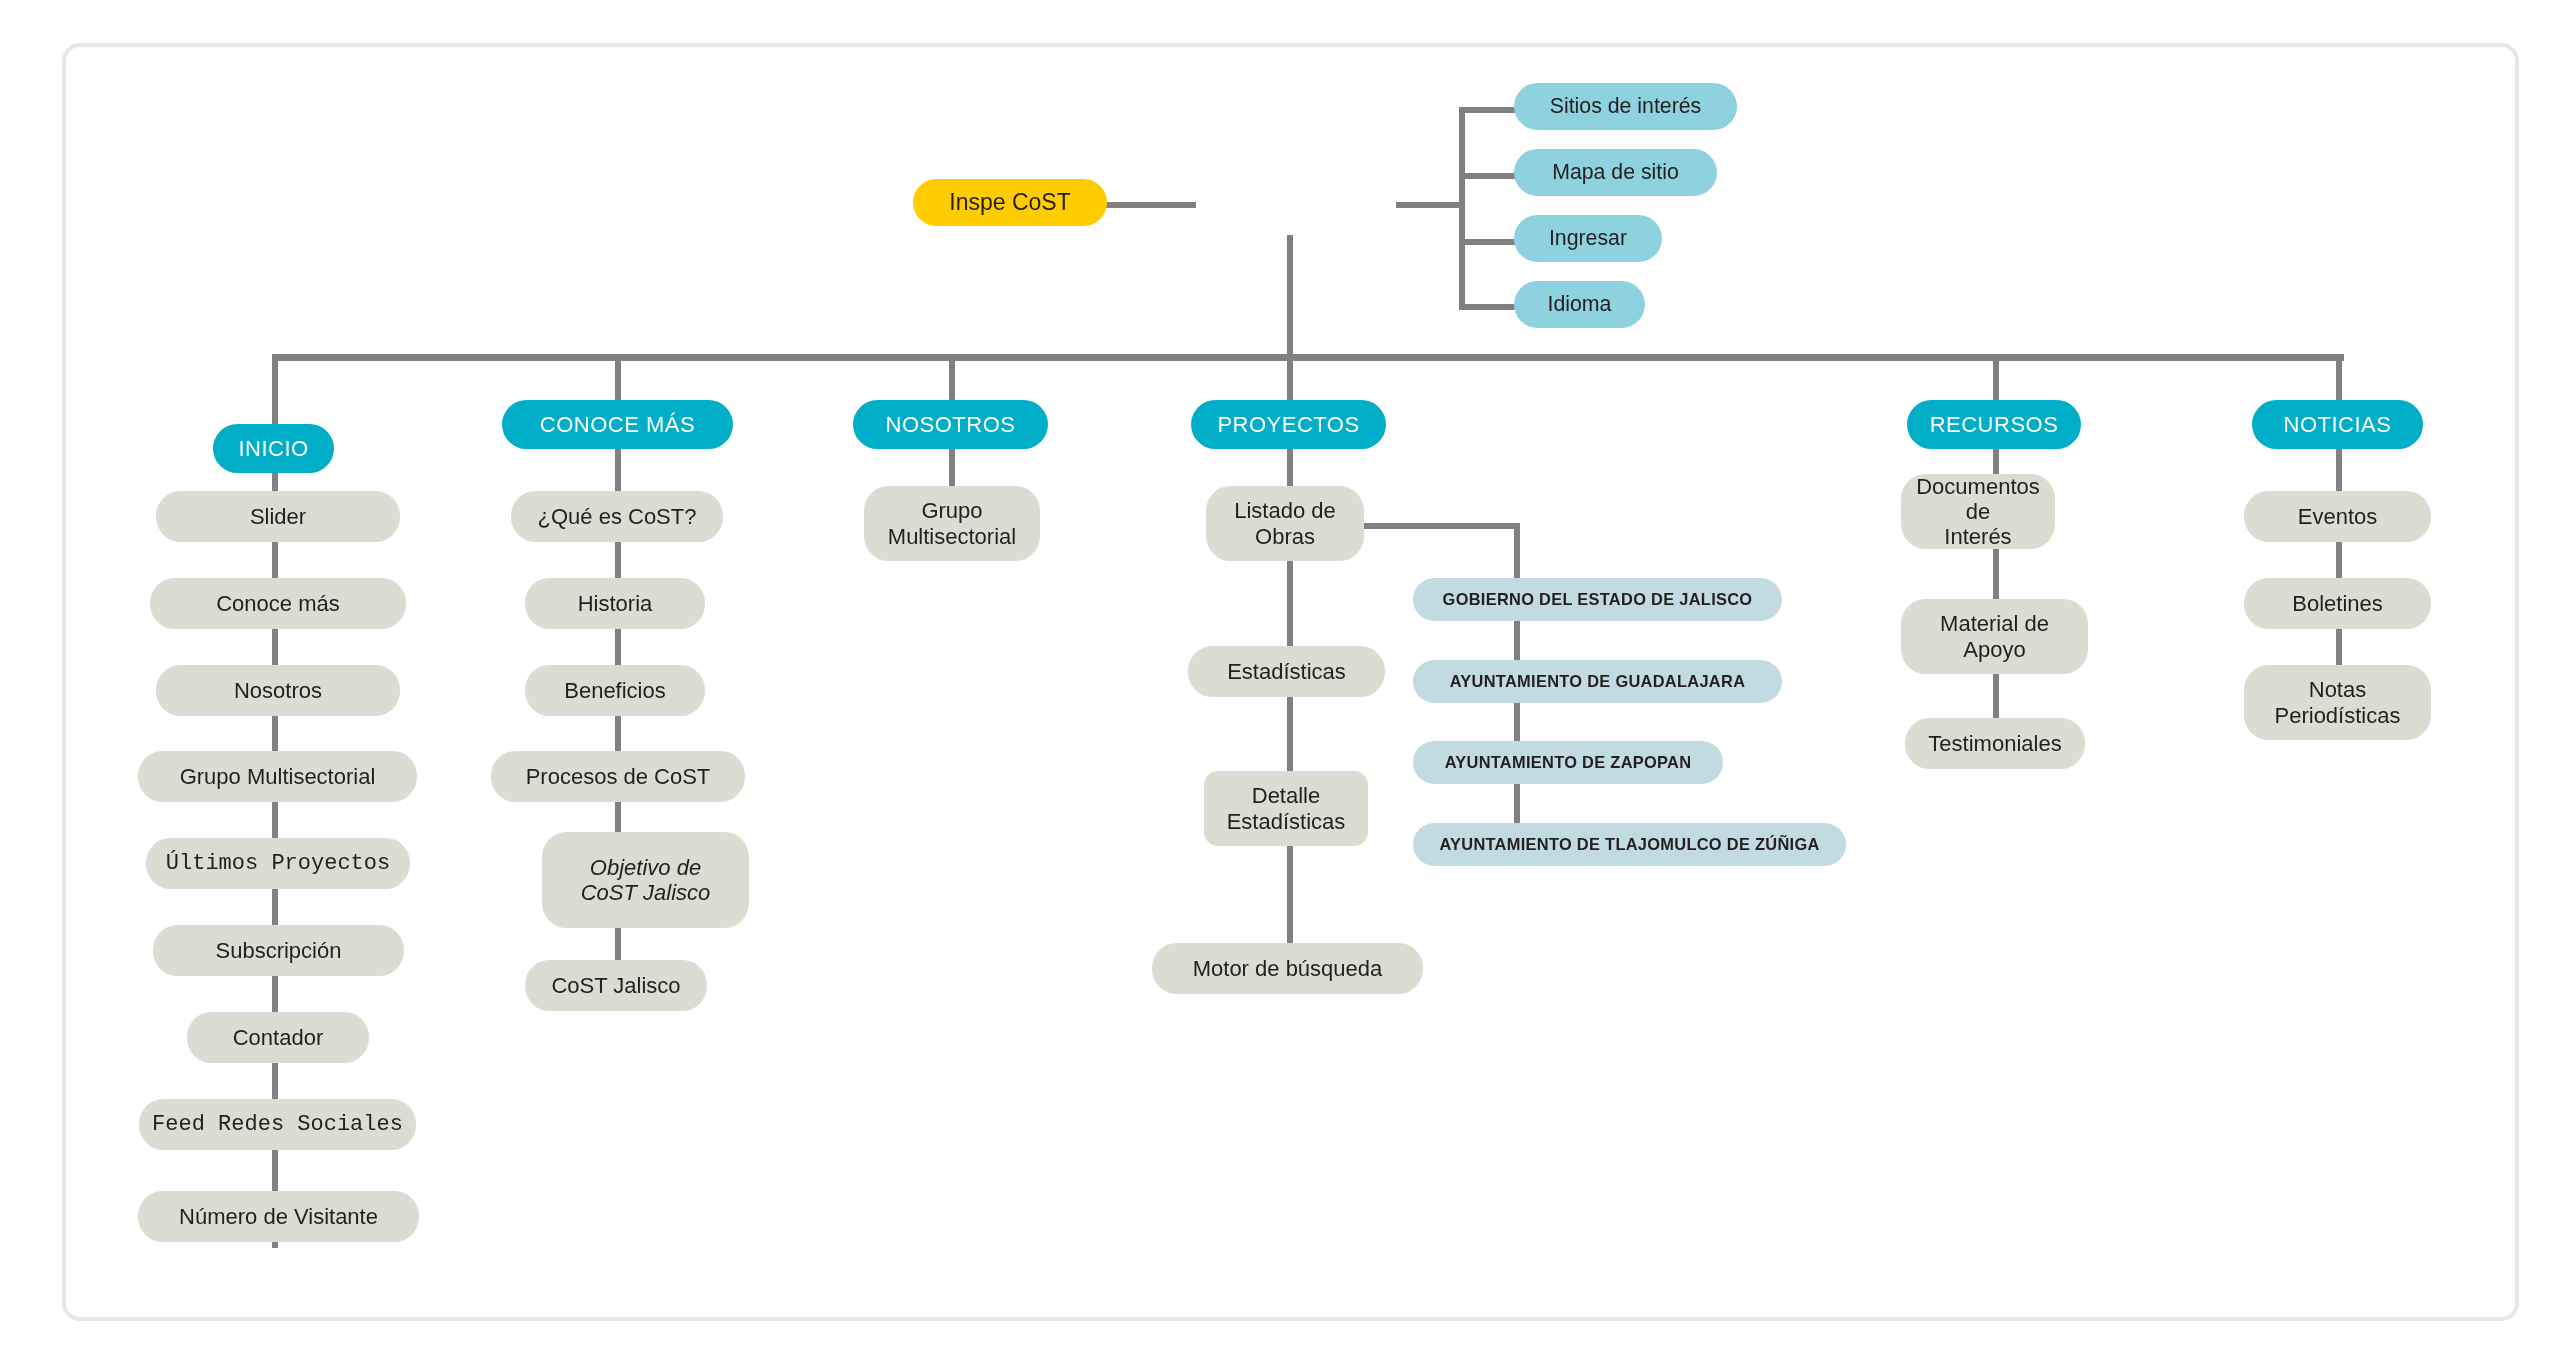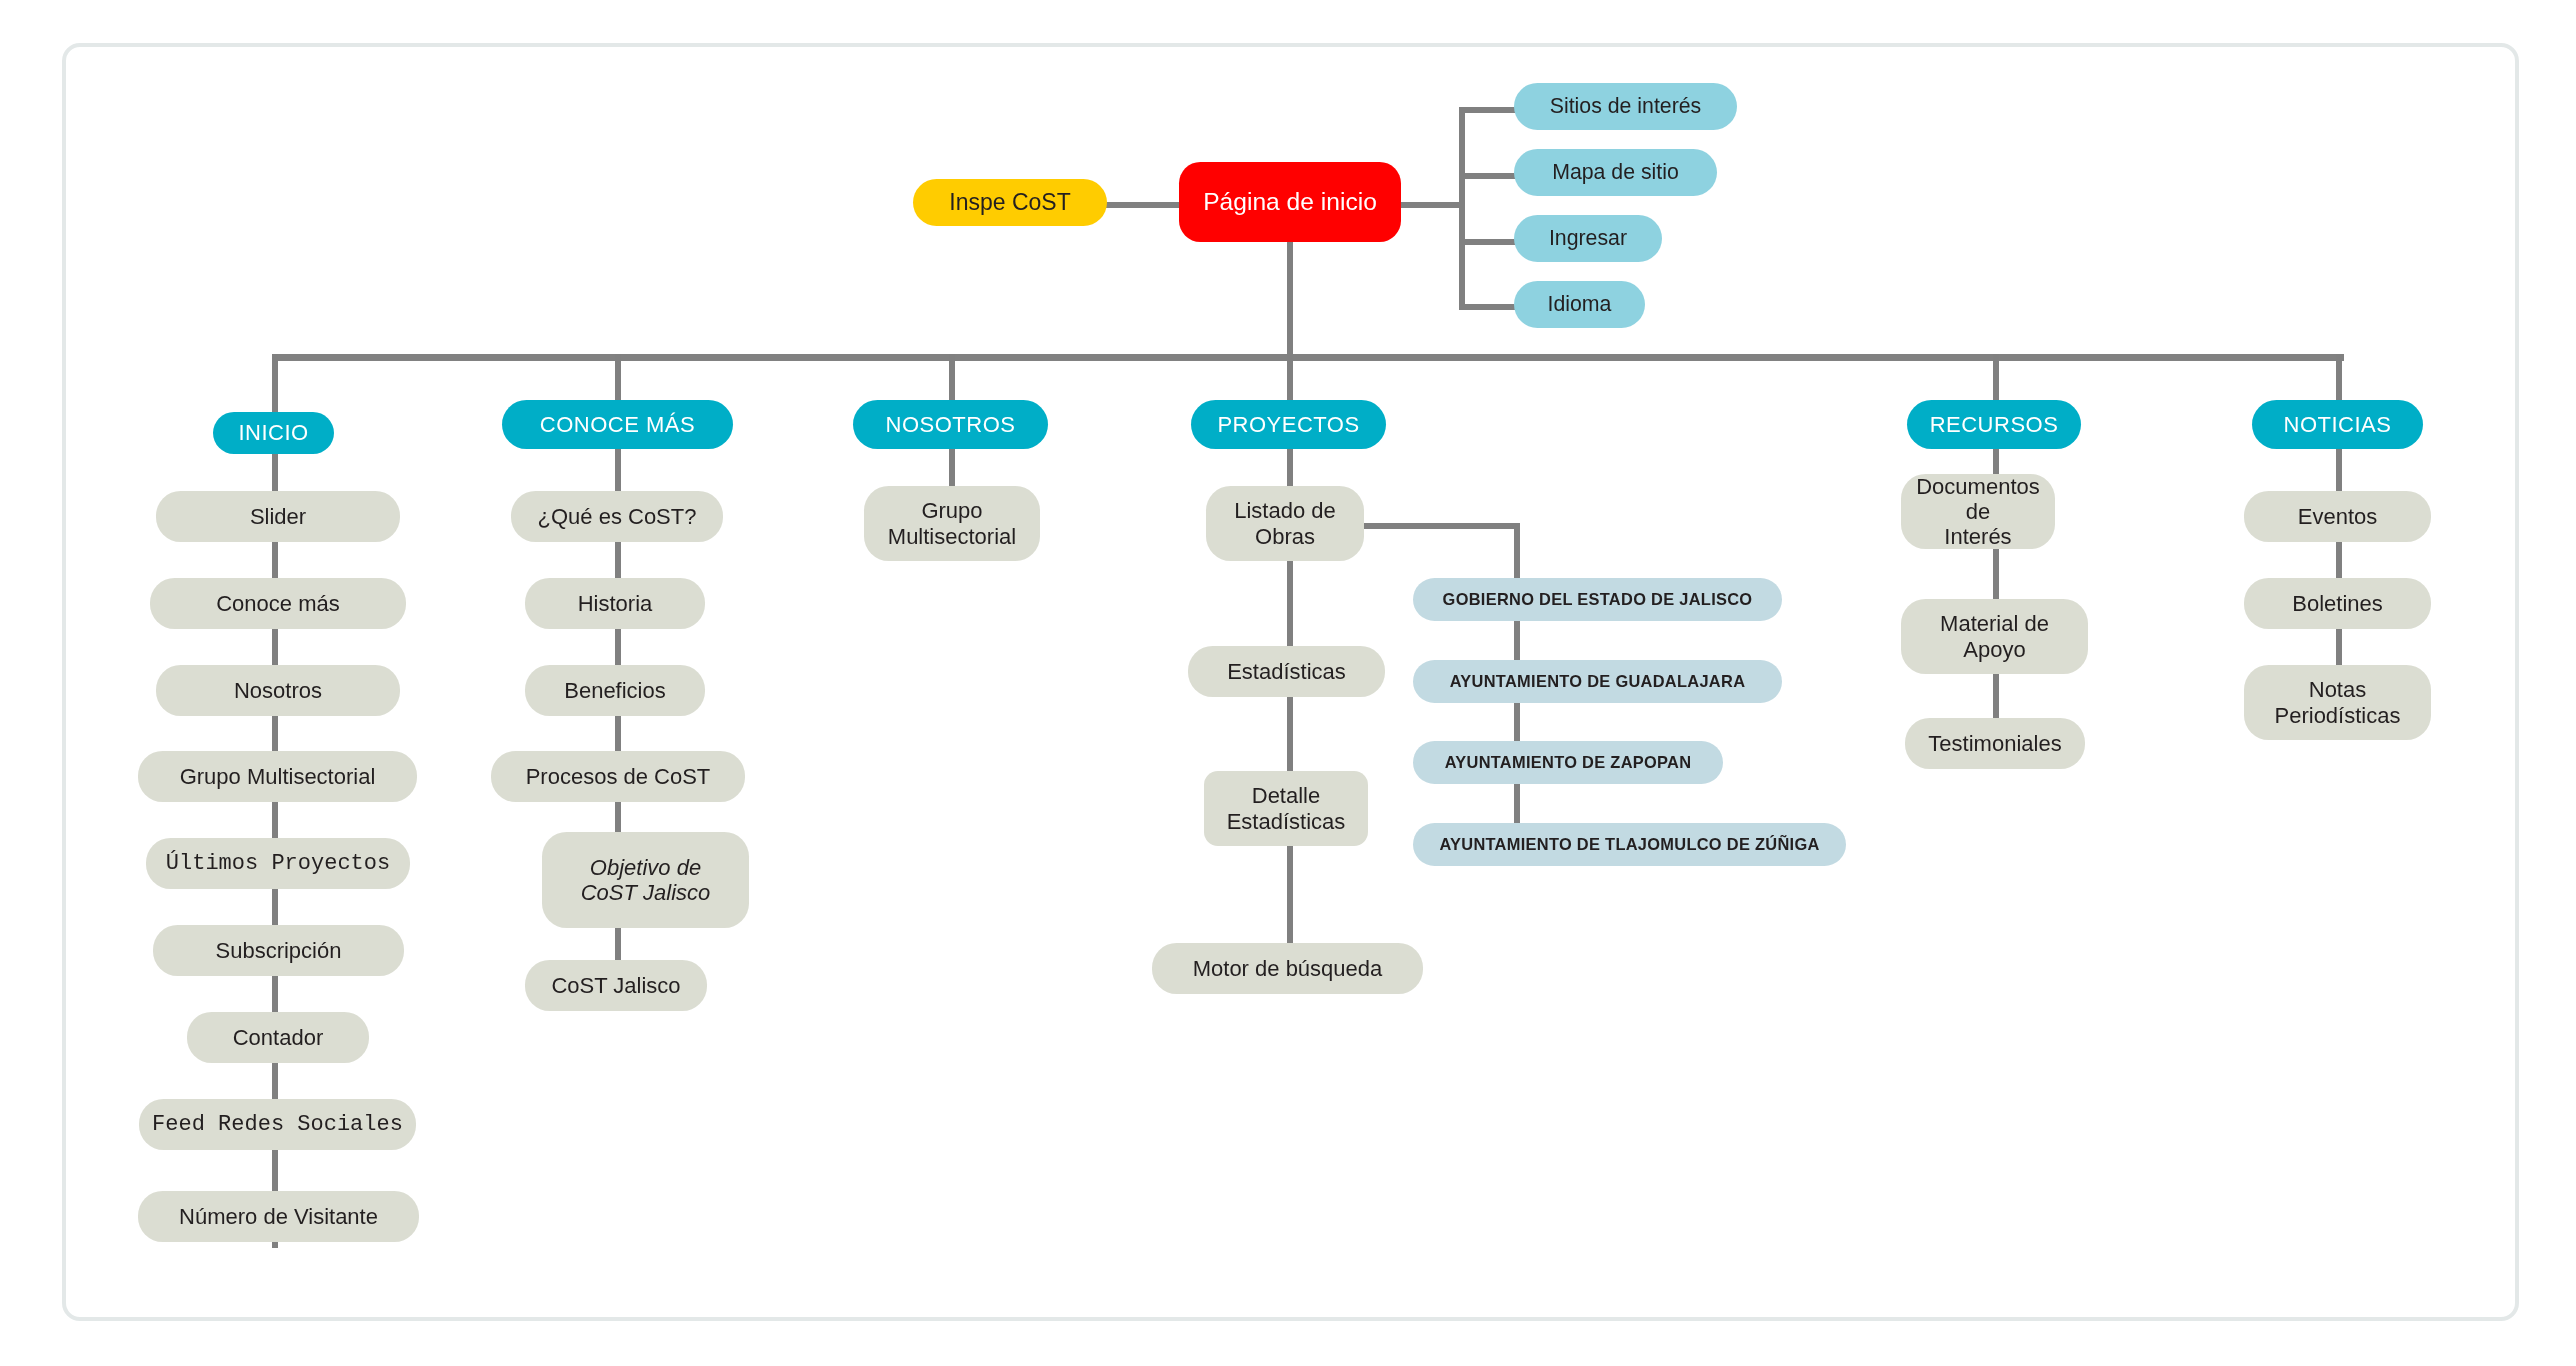--- a/index.html
+++ b/index.html
@@ -104,40 +104,37 @@
   <div class="line h" style="left:1459px; top:239px; width:57px;"></div>
   <div class="line h" style="left:1459px; top:304px; width:57px;"></div>
 
   <div class="line v" style="left:1287px; top:235px; height:123px;"></div>
   <div class="line h thick" style="left:275px; top:354px; width:2069px; height:7.4px;"></div>
 
   <div class="node brand" style="left:913px; top:179px; width:194px; height:47px;">
     <span>Inspe CoST</span>
   </div>
 
-  <div class="node root" style="left:1179px; top:162px; width:222px; height:80px;">
-    <span>Página de inicio</span>
-  </div>
 
   <div class="node util" style="left:1514px; top:83px; width:223px; height:47px;">
     <span>Sitios de interés</span>
   </div>
   <div class="node util" style="left:1514px; top:149px; width:203px; height:47px;">
     <span>Mapa de sitio</span>
   </div>
   <div class="node util" style="left:1514px; top:215px; width:148px; height:47px;">
     <span>Ingresar</span>
   </div>
   <div class="node util" style="left:1514px; top:281px; width:131px; height:47px;">
     <span>Idioma</span>
   </div>
 
   <div class="line v" style="left:272px; top:354px; height:894px;"></div>
 
-  <div class="node section" style="left:213px; top:412px; width:121px; height:42px;">
+  <div class="node section" style="left:213px; top:424px; width:121px; height:49px;">
     <span>INICIO</span>
   </div>
   <div class="node page" style="left:156px; top:491px; width:244px; height:51px;">
     <span>Slider</span>
   </div>
   <div class="node page" style="left:150px; top:578px; width:256px; height:51px;">
     <span>Conoce más</span>
   </div>
   <div class="node page" style="left:156px; top:665px; width:244px; height:51px;">
     <span>Nosotros</span>

